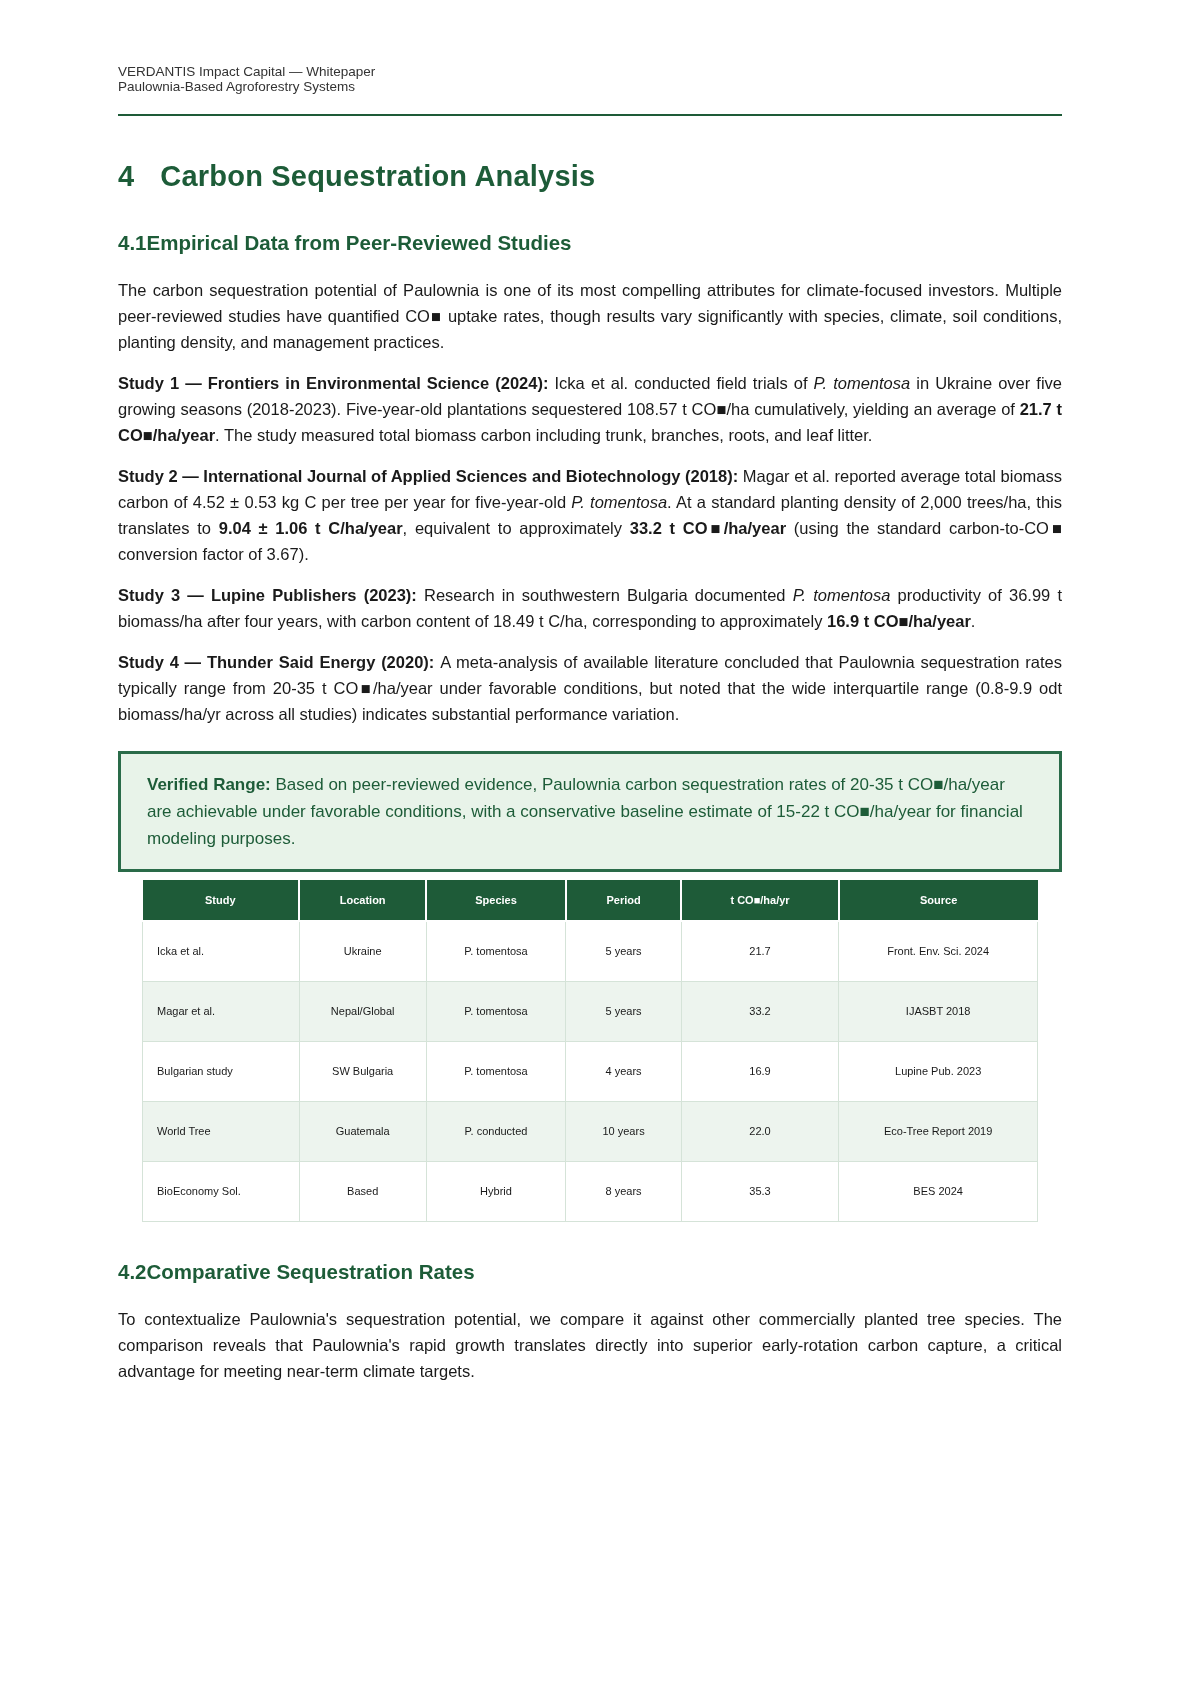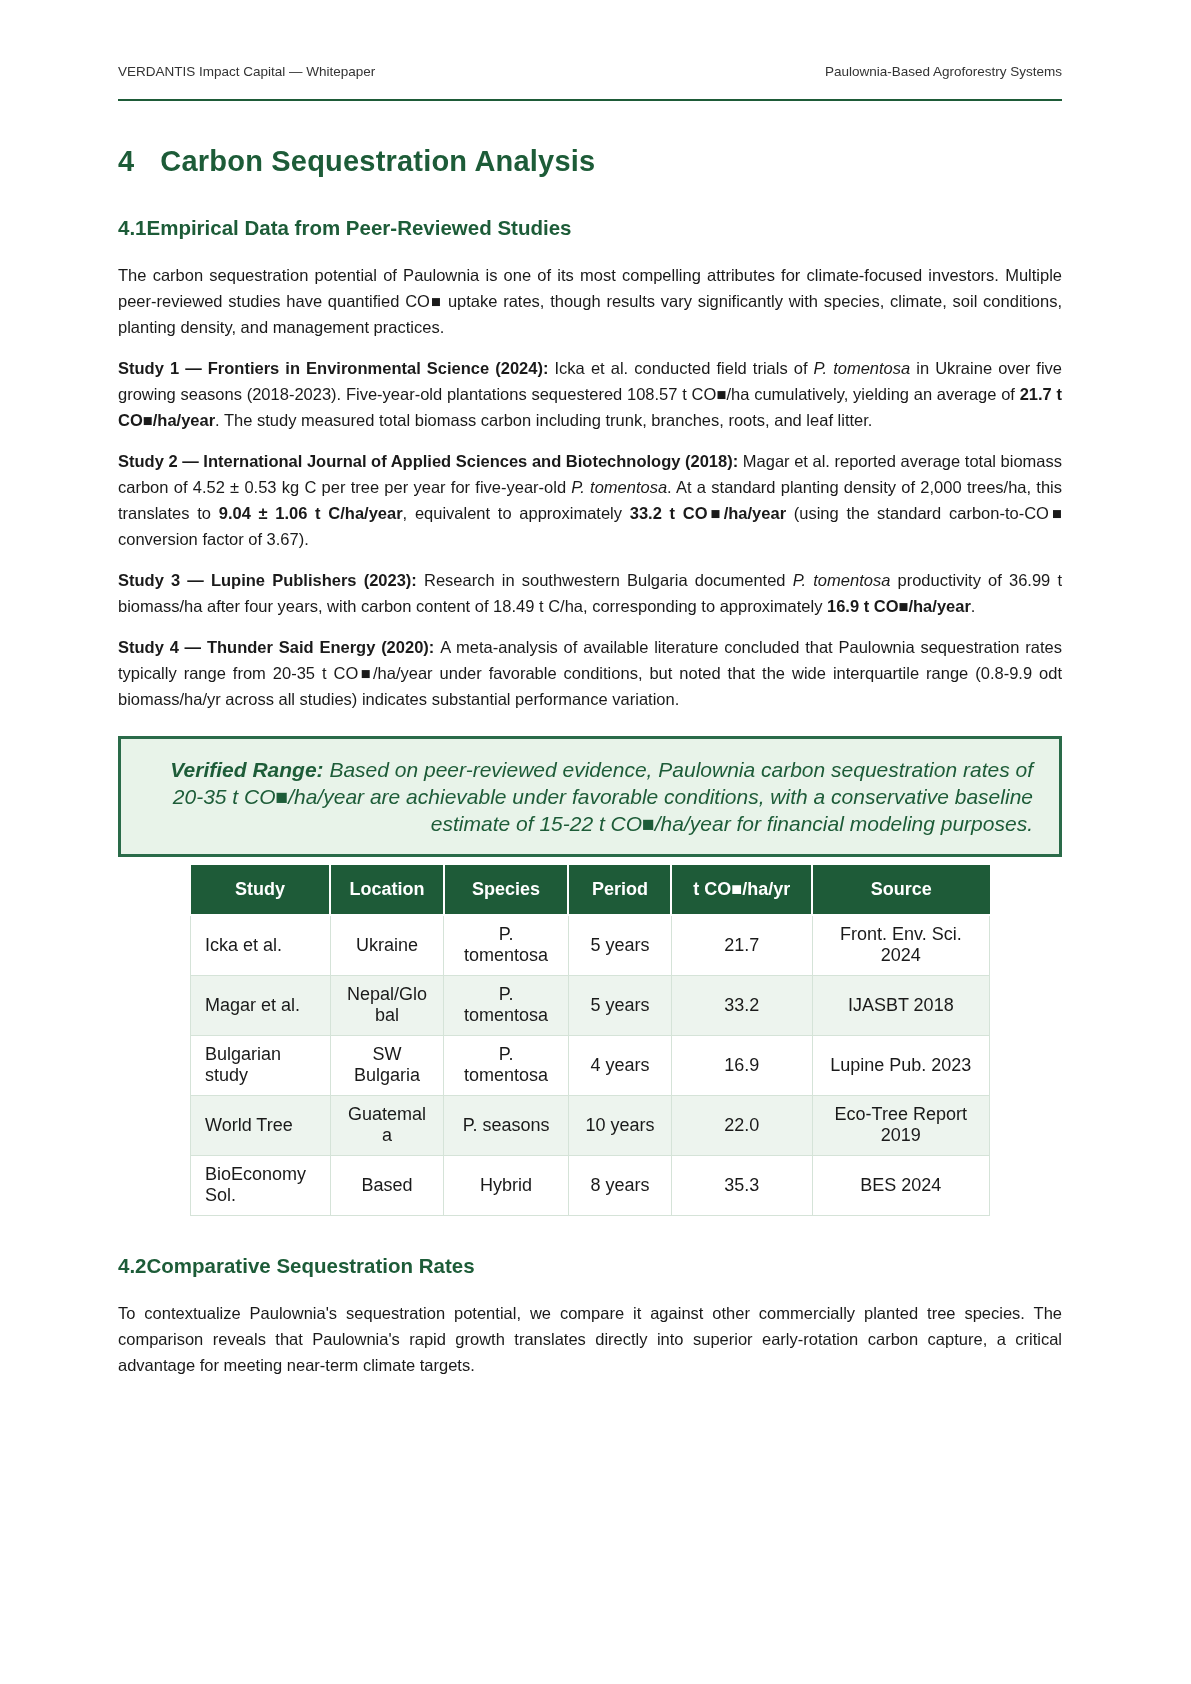--- a/index.html
+++ b/index.html
@@ -17,20 +17,21 @@
     overflow: hidden;
   }
   .page-header {
     display: flex;
     justify-content: space-between;
     align-items: flex-start;
     font-size: 13.5px;
     color: #333333;
     padding-bottom: 20px;
     border-bottom: 2px solid #1e5b38;
+    flex-direction: column;
   }
   h1.title {
     margin-top: 44px;
     font-size: 29px;
     font-weight: bold;
     color: #1d5c38;
     letter-spacing: 0.2px;
   }
   h1.title .sec-num { margin-right: 26px; }
   h2.subtitle {
@@ -47,32 +48,31 @@
     text-align: justify;
     margin-bottom: 15px;
   }
   p.body-par .b { font-weight: bold; }
   p.body-par .i { font-style: italic; }
   .callout {
     margin-top: 24px;
     border: 3px solid #2a6b49;
     background: #e8f3e9;
     padding: 17px 26px;
-    text-align: right;
-    font-style: italic;
-    font-size: 21px;
+    text-align: left;
+    font-size: 17px;
     line-height: 27px;
     color: #1d5c38;
   }
   .callout .b { font-weight: bold; }
   .seq-table {
-    width: 800px;
+    width: 896px;
     margin: 8px auto 0 auto;
     border-collapse: collapse;
-    font-size: 18px;
+    font-size: 11px;
   }
   .seq-table th {
     background: #1e5b38;
     color: #ffffff;
     font-weight: bold;
     padding: 14px 8px;
     border-left: 2px solid #ffffff;
     border-bottom: 2px solid #ffffff;
     text-align: center;
   }
@@ -175,21 +175,21 @@
           <td class="col-study">Bulgarian study</td>
           <td>SW Bulgaria</td>
           <td>P. tomentosa</td>
           <td>4 years</td>
           <td>16.9</td>
           <td>Lupine Pub. 2023</td>
         </tr>
         <tr>
           <td class="col-study">World Tree</td>
           <td>Guatemala</td>
-          <td>P. seasons</td>
+          <td>P. conducted</td>
           <td>10 years</td>
           <td>22.0</td>
           <td>Eco-Tree Report 2019</td>
         </tr>
         <tr>
           <td class="col-study">BioEconomy Sol.</td>
           <td>Based</td>
           <td>Hybrid</td>
           <td>8 years</td>
           <td>35.3</td>

